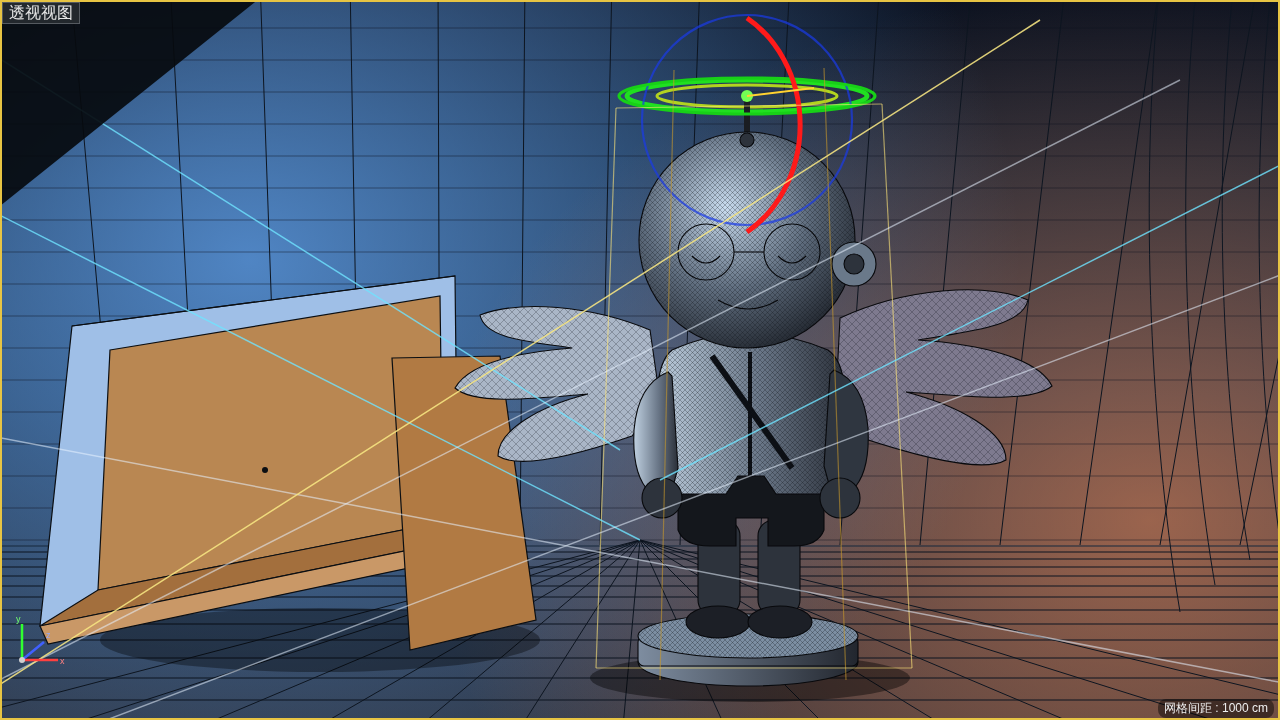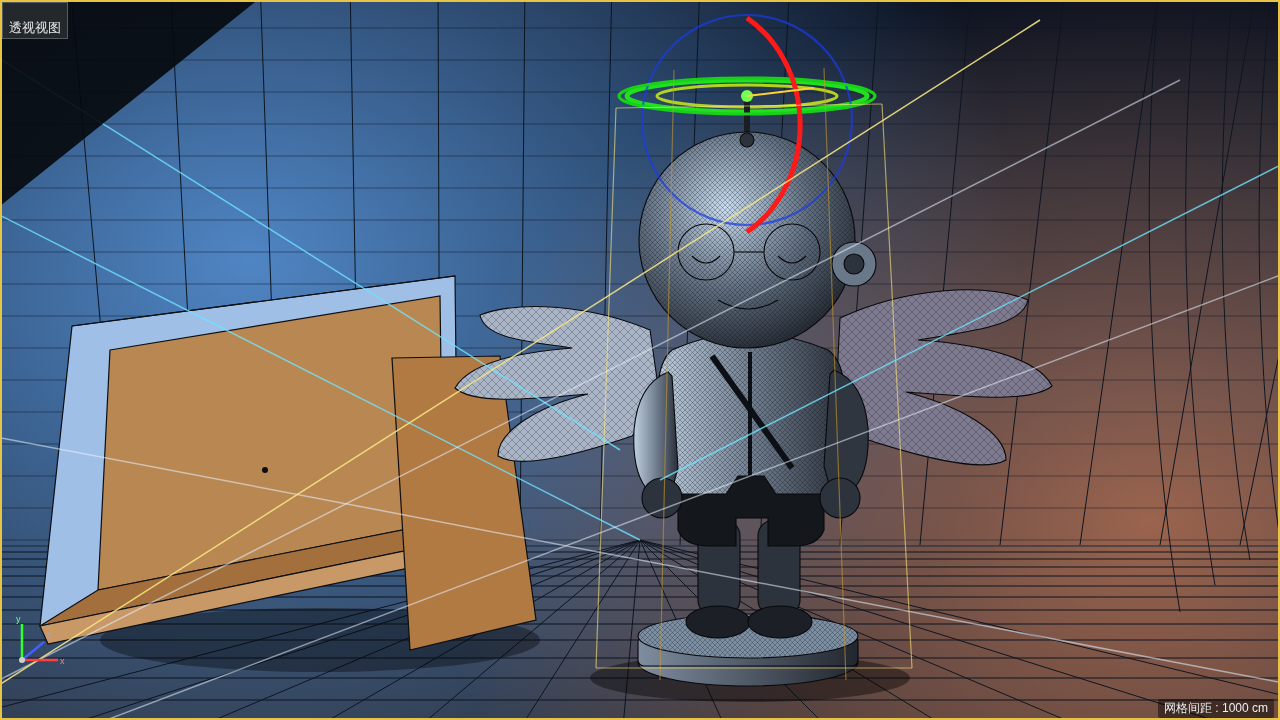--- a/index.html
+++ b/index.html
@@ -28,33 +28,33 @@
     z-index: 900;
   }
   .layer { position: absolute; inset: 0; pointer-events: none; }
 
   
   .viewlabel {
     position: absolute; top: 2px; left: 2px;
     background: #23282d;
     border: 1px solid #555a60;
     color: #e6e6e6;
-    font-size: 13px;
+    font-size: 16px;
     line-height: 18px;
-    padding: 16px 6px 1px 6px;
+    padding: 1px 6px 1px 6px;
     z-index: 920;
     user-select: none;
   }
 
   
   .gridstatus {
     position: absolute; right: 6px; bottom: 2px;
     color: #eee; font-size: 12px;
     background: rgba(0,0,0,0.45);
-    padding: 1px 6px; border-radius: 2px;
+    padding: 1px 6px; border-radius: 8px;
     z-index: 920; white-space: nowrap;
   }
 
   
   .axis-triad { position: absolute; left: 10px; bottom: 48px; width: 60px; height: 60px; z-index: 910; }
 
   
   .dark-corner {
     position: absolute; left: -30px; top: -10px; width: 300px; height: 240px;
     background: #070a0e;

